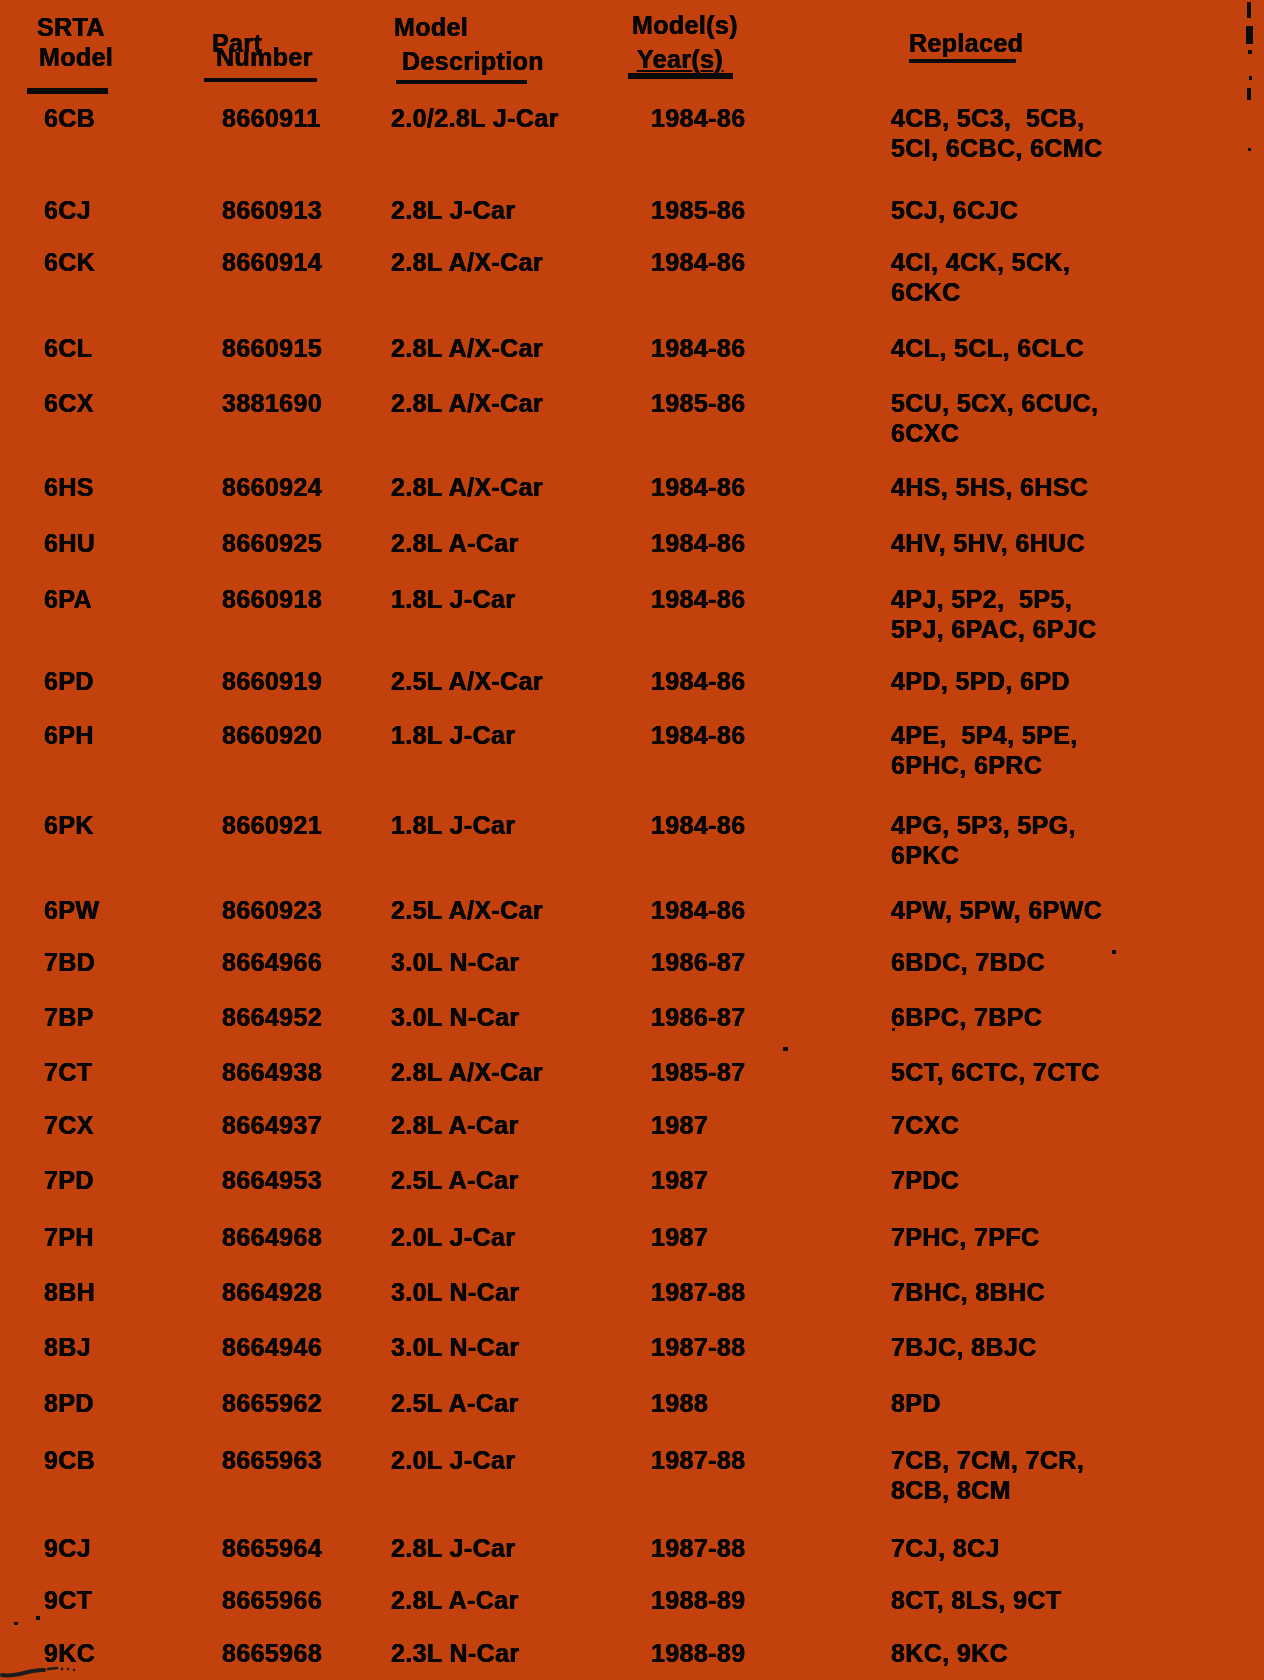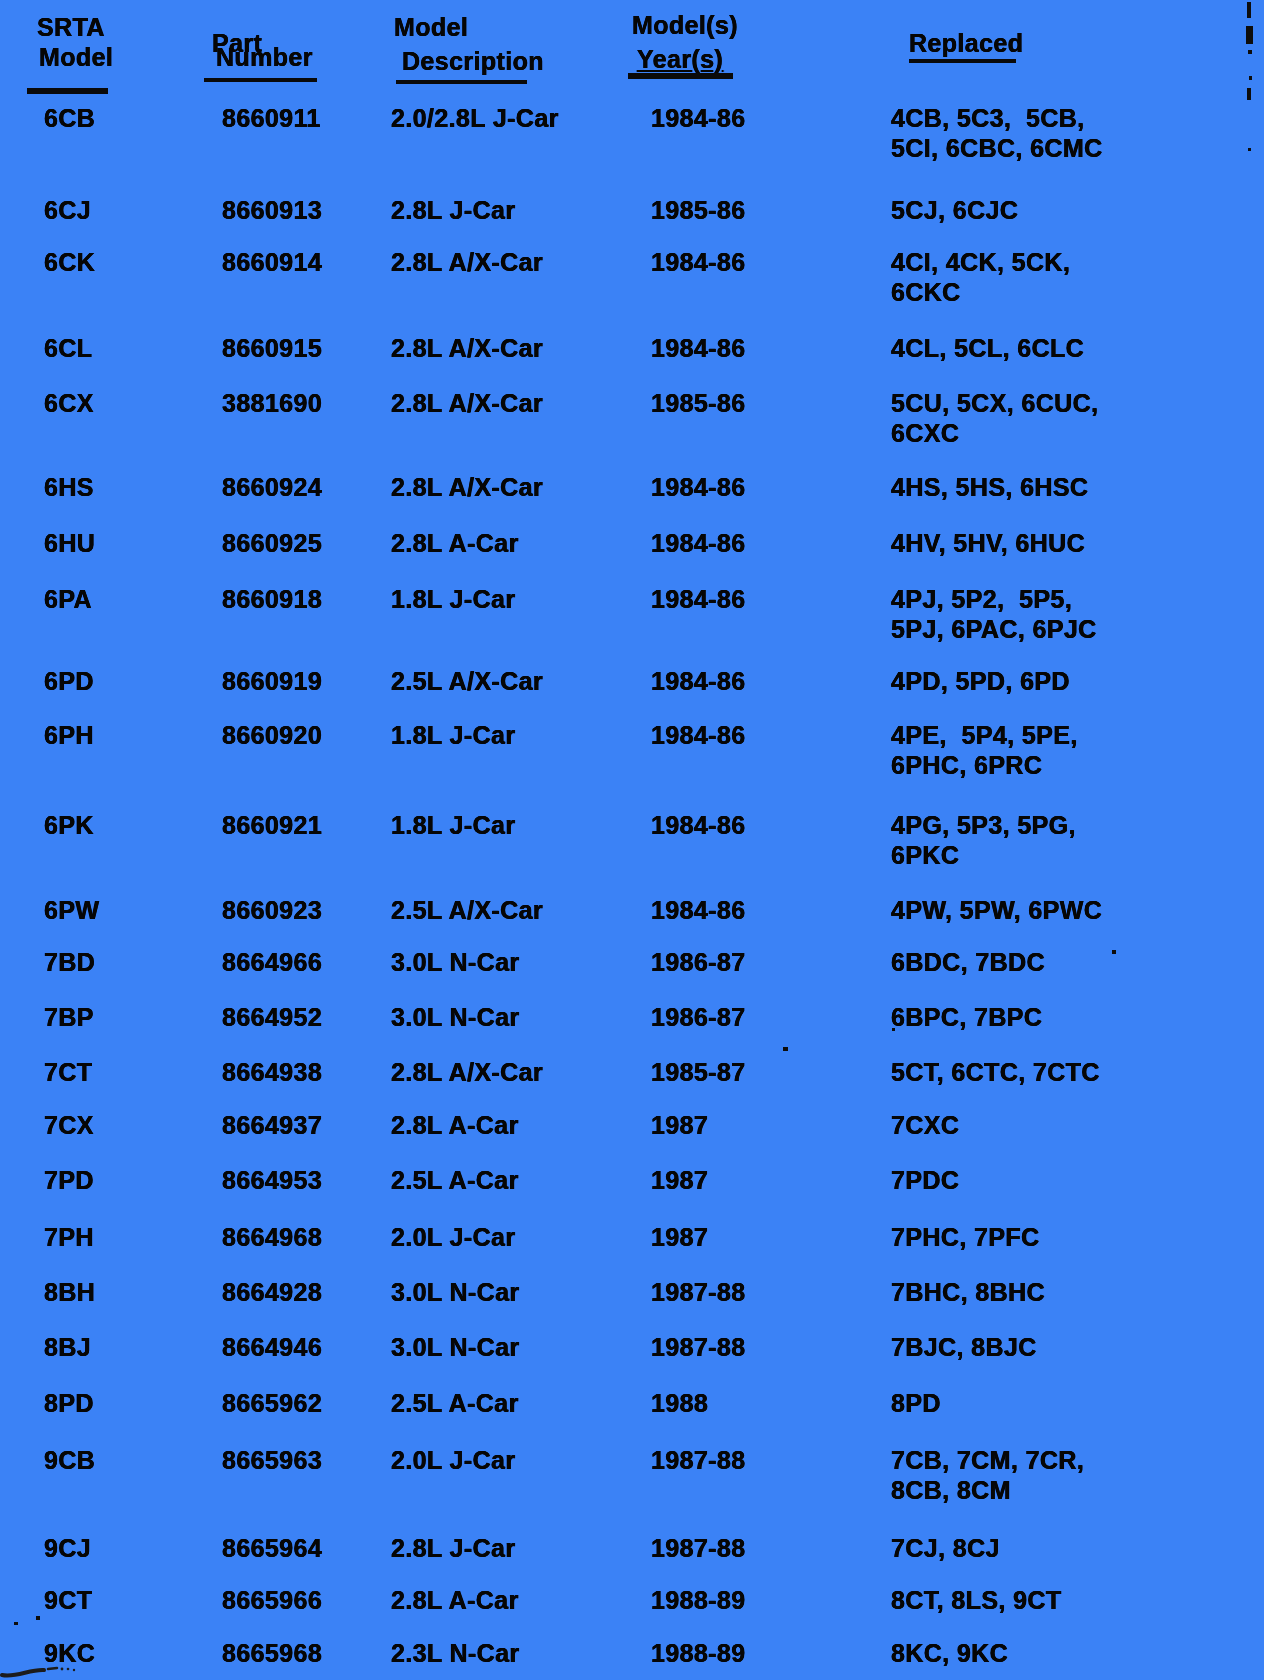--- a/index.html
+++ b/index.html
@@ -1,20 +1,20 @@
 <!DOCTYPE html>
 <html><head>
 <meta charset="utf-8">
 <style>
   html,body{margin:0;padding:0;background:#e8e8e8;}
   .page{
     position:relative;
     width:1264px;height:1680px;
     margin:0 auto;
-    background:#3b82f6;
+    background:#c2410c;
     overflow:hidden;
     font-family:"Liberation Sans","DejaVu Sans",sans-serif;
     font-weight:700;
     color:#060606;
     text-shadow:0.35px 0 0 #060606,-0.35px 0 0 #060606;
   }
   
   .hline{position:absolute;font-size:25px;line-height:26px;letter-spacing:.4px;white-space:pre;}
   .h1a{left:37px;top:14px;}  .h1b{left:39px;top:44px;}
   .h2a{left:212px;top:30px;} .h2b{left:216px;top:44px;}

